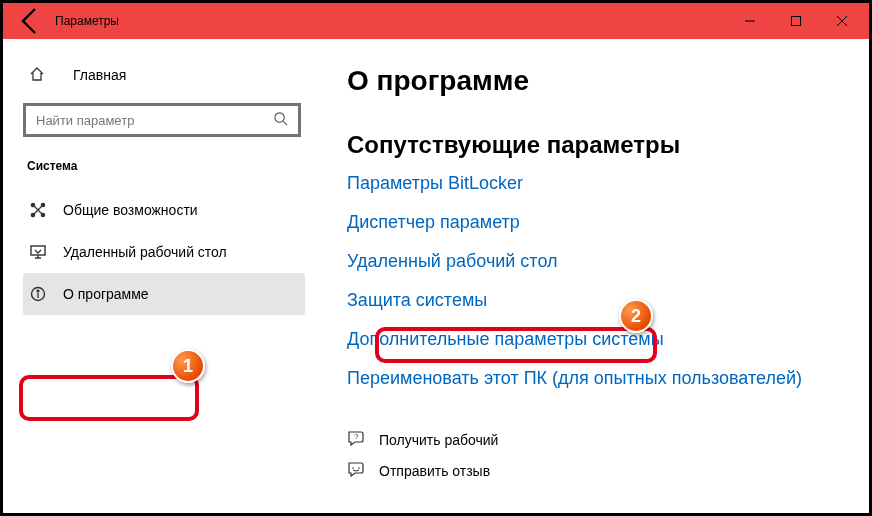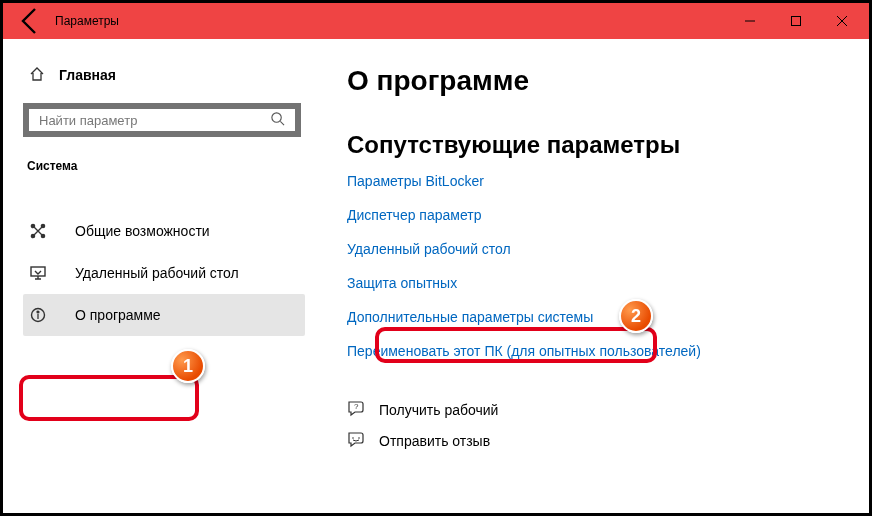--- a/index.html
+++ b/index.html
@@ -39,50 +39,49 @@
     width: 310px;
     background: #fff;
     padding: 16px 8px 0 20px;
     display: flex;
     flex-direction: column;
     gap: 0;
   }
   .home-row {
     display: flex;
     align-items: center;
-    gap: 14px;
+    gap: 28px;
     height: 40px;
     padding-left: 6px;
     font-size: 14px;
-    font-weight: bold;
   }
   .home-row svg { width: 16px; height: 16px; }
   .search-box {
     margin: 8px 4px 0 0;
     height: 34px;
-    border: 6px solid #737373;
+    border: 3px solid #737373;
     background: #fff;
     display: flex;
     align-items: center;
     padding: 0 10px;
     font-size: 14px;
     color: #666;
     justify-content: space-between;
   }
   .search-box .ph { color: #777; font-size: 13px;}
   .section-title {
     font-size: 12px;
     font-weight: 600;
-    margin: 22px 0 29px 4px;
+    margin: 22px 0 8px 4px;
     color: #000;
   }
   .nav-item {
     display: flex;
     align-items: center;
-    gap: 28px;
+    gap: 16px;
     height: 42px;
     padding-left: 6px;
     font-size: 14px;
     color: #000;
     cursor: pointer;
     border-radius: 2px;
   }
   .nav-item.active { background: #e5e5e5; }
   .nav-item .icon { width: 18px; height: 18px; display:flex; align-items:center; justify-content:center; }
   .nav-item svg { width: 16px; height: 16px; stroke: #333; fill: none; stroke-width: 1.4; }
@@ -97,21 +96,21 @@
     font-weight: 600;
     margin-bottom: 34px;
   }
   .subhead {
     font-size: 24px;
     font-weight: 600;
     margin-bottom: 14px;
   }
   .link {
     color: #0067c0;
-    font-size: 14px;
+    font-size: 18px;
     display: block;
     margin-bottom: 18px;
     cursor: pointer;
   }
   .help-row {
     display: flex;
     align-items: center;
     gap: 14px;
     font-size: 14px;
     color: #000;
@@ -237,21 +236,21 @@
     </div>
   </div>
 
   <div class="main">
     <div class="page-title">О программе</div>
     <div class="subhead">Сопутствующие параметры</div>
 
     <a class="link">Параметры BitLocker</a>
     <a class="link">Диспетчер параметр</a>
     <a class="link">Удаленный рабочий стол</a>
-    <a class="link">Защита опытных</a>
+    <a class="link">Защита системы</a>
     <a class="link">Дополнительные параметры системы</a>
     <a class="link">Переименовать этот ПК (для опытных пользователей)</a>
 
     <div style="height:12px"></div>
 
     <div class="help-row">
       <span>
         <svg viewBox="0 0 18 18">
             <path d="M2 3 H14 A2 2 0 0 1 16 5 V11 A2 2 0 0 1 14 13 H8 L4 16 V13 H2 Z" stroke="#333" fill="none" stroke-width="1.2"></path>
             <text x="7" y="10" font-size="8" fill="#333">?</text>

